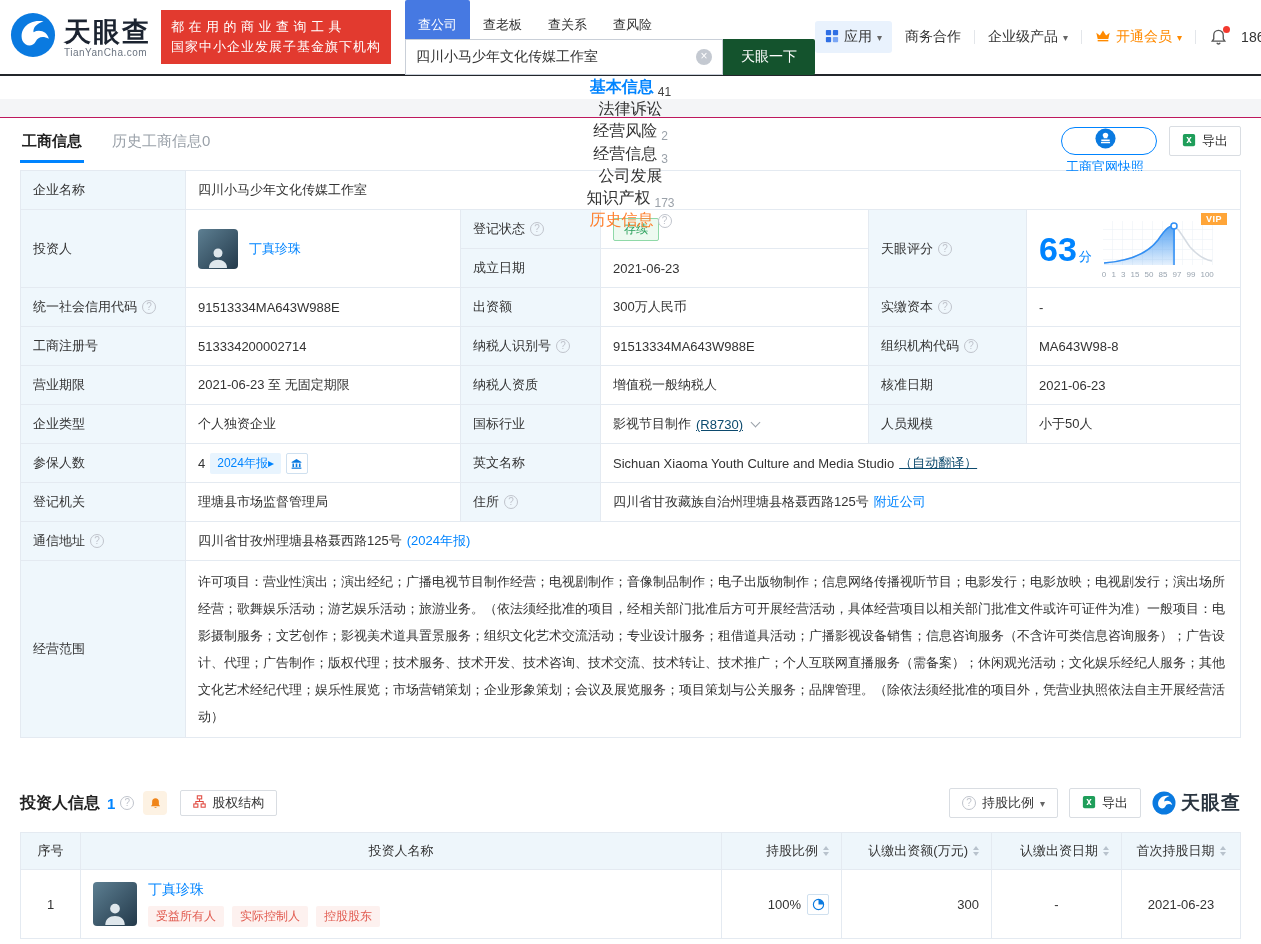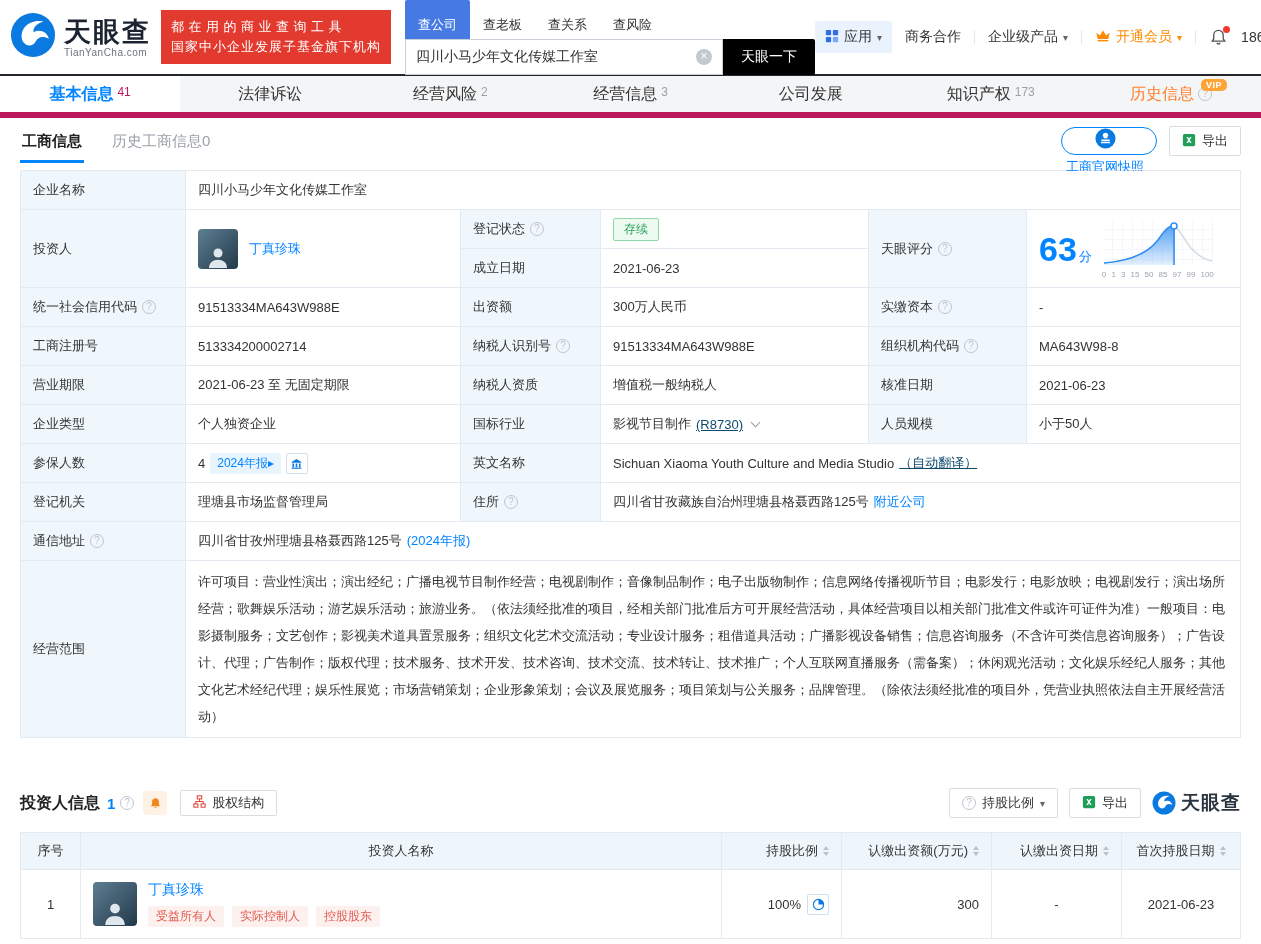--- a/index.html
+++ b/index.html
@@ -14,40 +14,40 @@
   .slogan .l1 { letter-spacing: 4.5px; }
   .slogan .l2 { letter-spacing: 1px; }
 
   .search { margin-left: 14px; width: 410px; flex: none; }
   .search-tabs { display: flex; align-items: flex-end; font-size: 13px; }
   .search-tab { padding: 16px 13px 5px; color: #333; cursor: pointer; }
   .search-tab.active { background: #4679e2; color: #fff; border-radius: 2px 2px 0 0; }
   .search-bar { display: flex; height: 36px; }
   .search-input { flex: 1; border: 1px solid #c9cfd8; display: flex; align-items: center; justify-content: space-between; padding: 0 10px; font-size: 14px; background: #fff; }
   .clear-icon { width: 16px; height: 16px; border-radius: 50%; background: #c4c9d1; color: #fff; font-size: 12px; line-height: 15px; text-align: center; cursor: pointer; flex: none; }
-  .search-btn { width: 92px; background: #000000; color: #fff; font-size: 14px; border: none; border-radius: 0 2px 2px 0; cursor: pointer; }
+  .search-btn { width: 92px; background: #14532d; color: #fff; font-size: 14px; border: none; border-radius: 0 2px 2px 0; cursor: pointer; }
 
   .nav { margin-left: auto; display: flex; align-items: center; gap: 13px; font-size: 14px; white-space: nowrap; }
   .nav-item { display: flex; align-items: center; gap: 5px; cursor: pointer; color: #333; }
   .app-chip { background: #e9f2fd; border-radius: 3px; padding: 7px 10px; }
   .caret { font-size: 10px; color: #666; }
   .vip-link { color: #ff8a00; }
   .vip-link .caret { color: #ff8a00; }
   .hdr-sep { width: 1px; height: 14px; background: #e3e6ea; }
   .bell-wrap { position: relative; cursor: pointer; display: flex; }
   .red-dot { position: absolute; top: -2px; right: -2px; width: 7px; height: 7px; background: #f3392f; border-radius: 50%; }
 
   
-  .tabbar { display: flex; background: #f4f5f7; border-top: 2px solid #23262b; border-bottom: 6px solid #be185d; height: 44px; }
+  .tabbar { display: flex; background: #f4f5f7; border-top: 2px solid #23262b; border-bottom: 1px solid #be185d; height: 44px; flex-direction: column; }
   .tab { flex: 1; display: flex; align-items: center; justify-content: center; gap: 4px; font-size: 16px; color: #333; cursor: pointer; position: relative; }
   .tab .count { font-size: 12px; color: #9aa1a9; align-self: flex-start; margin-top: 9px; }
   .tab.active { background: #fff; color: #0084ff; font-weight: bold; }
-  .tab.active .count { color: #be185d; font-weight: normal; }
+  .tab.active .count { color: #404040; font-weight: normal; }
   .tab.vip-tab { color: #ff7e2b; }
-  .vip-badge { position: absolute; top: 3px; right: 34px; background: #ffa538; color: #fff; font-size: 9px; font-weight: bold; padding: 1px 5px; border-radius: 5px; letter-spacing: .5px; }
+  .vip-badge { position: absolute; top: 3px; right: 34px; background: #ffa538; color: #fff; font-size: 9px; font-weight: bold; padding: 1px 5px; border-radius: 0; letter-spacing: .5px; }
   .qicon { width: 14px; height: 14px; border: 1px solid #c0c4cc; border-radius: 50%; color: #c0c4cc; font-size: 10px; line-height: 12px; text-align: center; display: inline-block; flex: none; }
 
   
   .subrow { display: flex; align-items: center; padding: 0 20px; height: 46px; justify-content: space-between; }
   .subtab { font-size: 15px; font-weight: bold; color: #222; padding: 12px 2px 9px; border-bottom: 3px solid #0084ff; cursor: pointer; }
   .subtab.inactive { color: #9aa1a9; font-weight: normal; border-bottom: 3px solid transparent; margin-left: 26px; }
   .subrow-actions { margin-left: auto; display: flex; gap: 12px; align-items: center; }
   .snapshot-btn { display: flex; align-items: center; gap: 6px; border: 1px solid #0084ff; color: #0084ff; border-radius: 15px; height: 28px; padding: 0 12px 0 4px; font-size: 13px; cursor: pointer; background: #fff; flex-direction: column; }
   .btn-plain { display: flex; align-items: center; gap: 6px; border: 1px solid #d9dde2; border-radius: 2px; height: 30px; padding: 0 12px; font-size: 13px; color: #333; background: #fff; cursor: pointer; }
 

